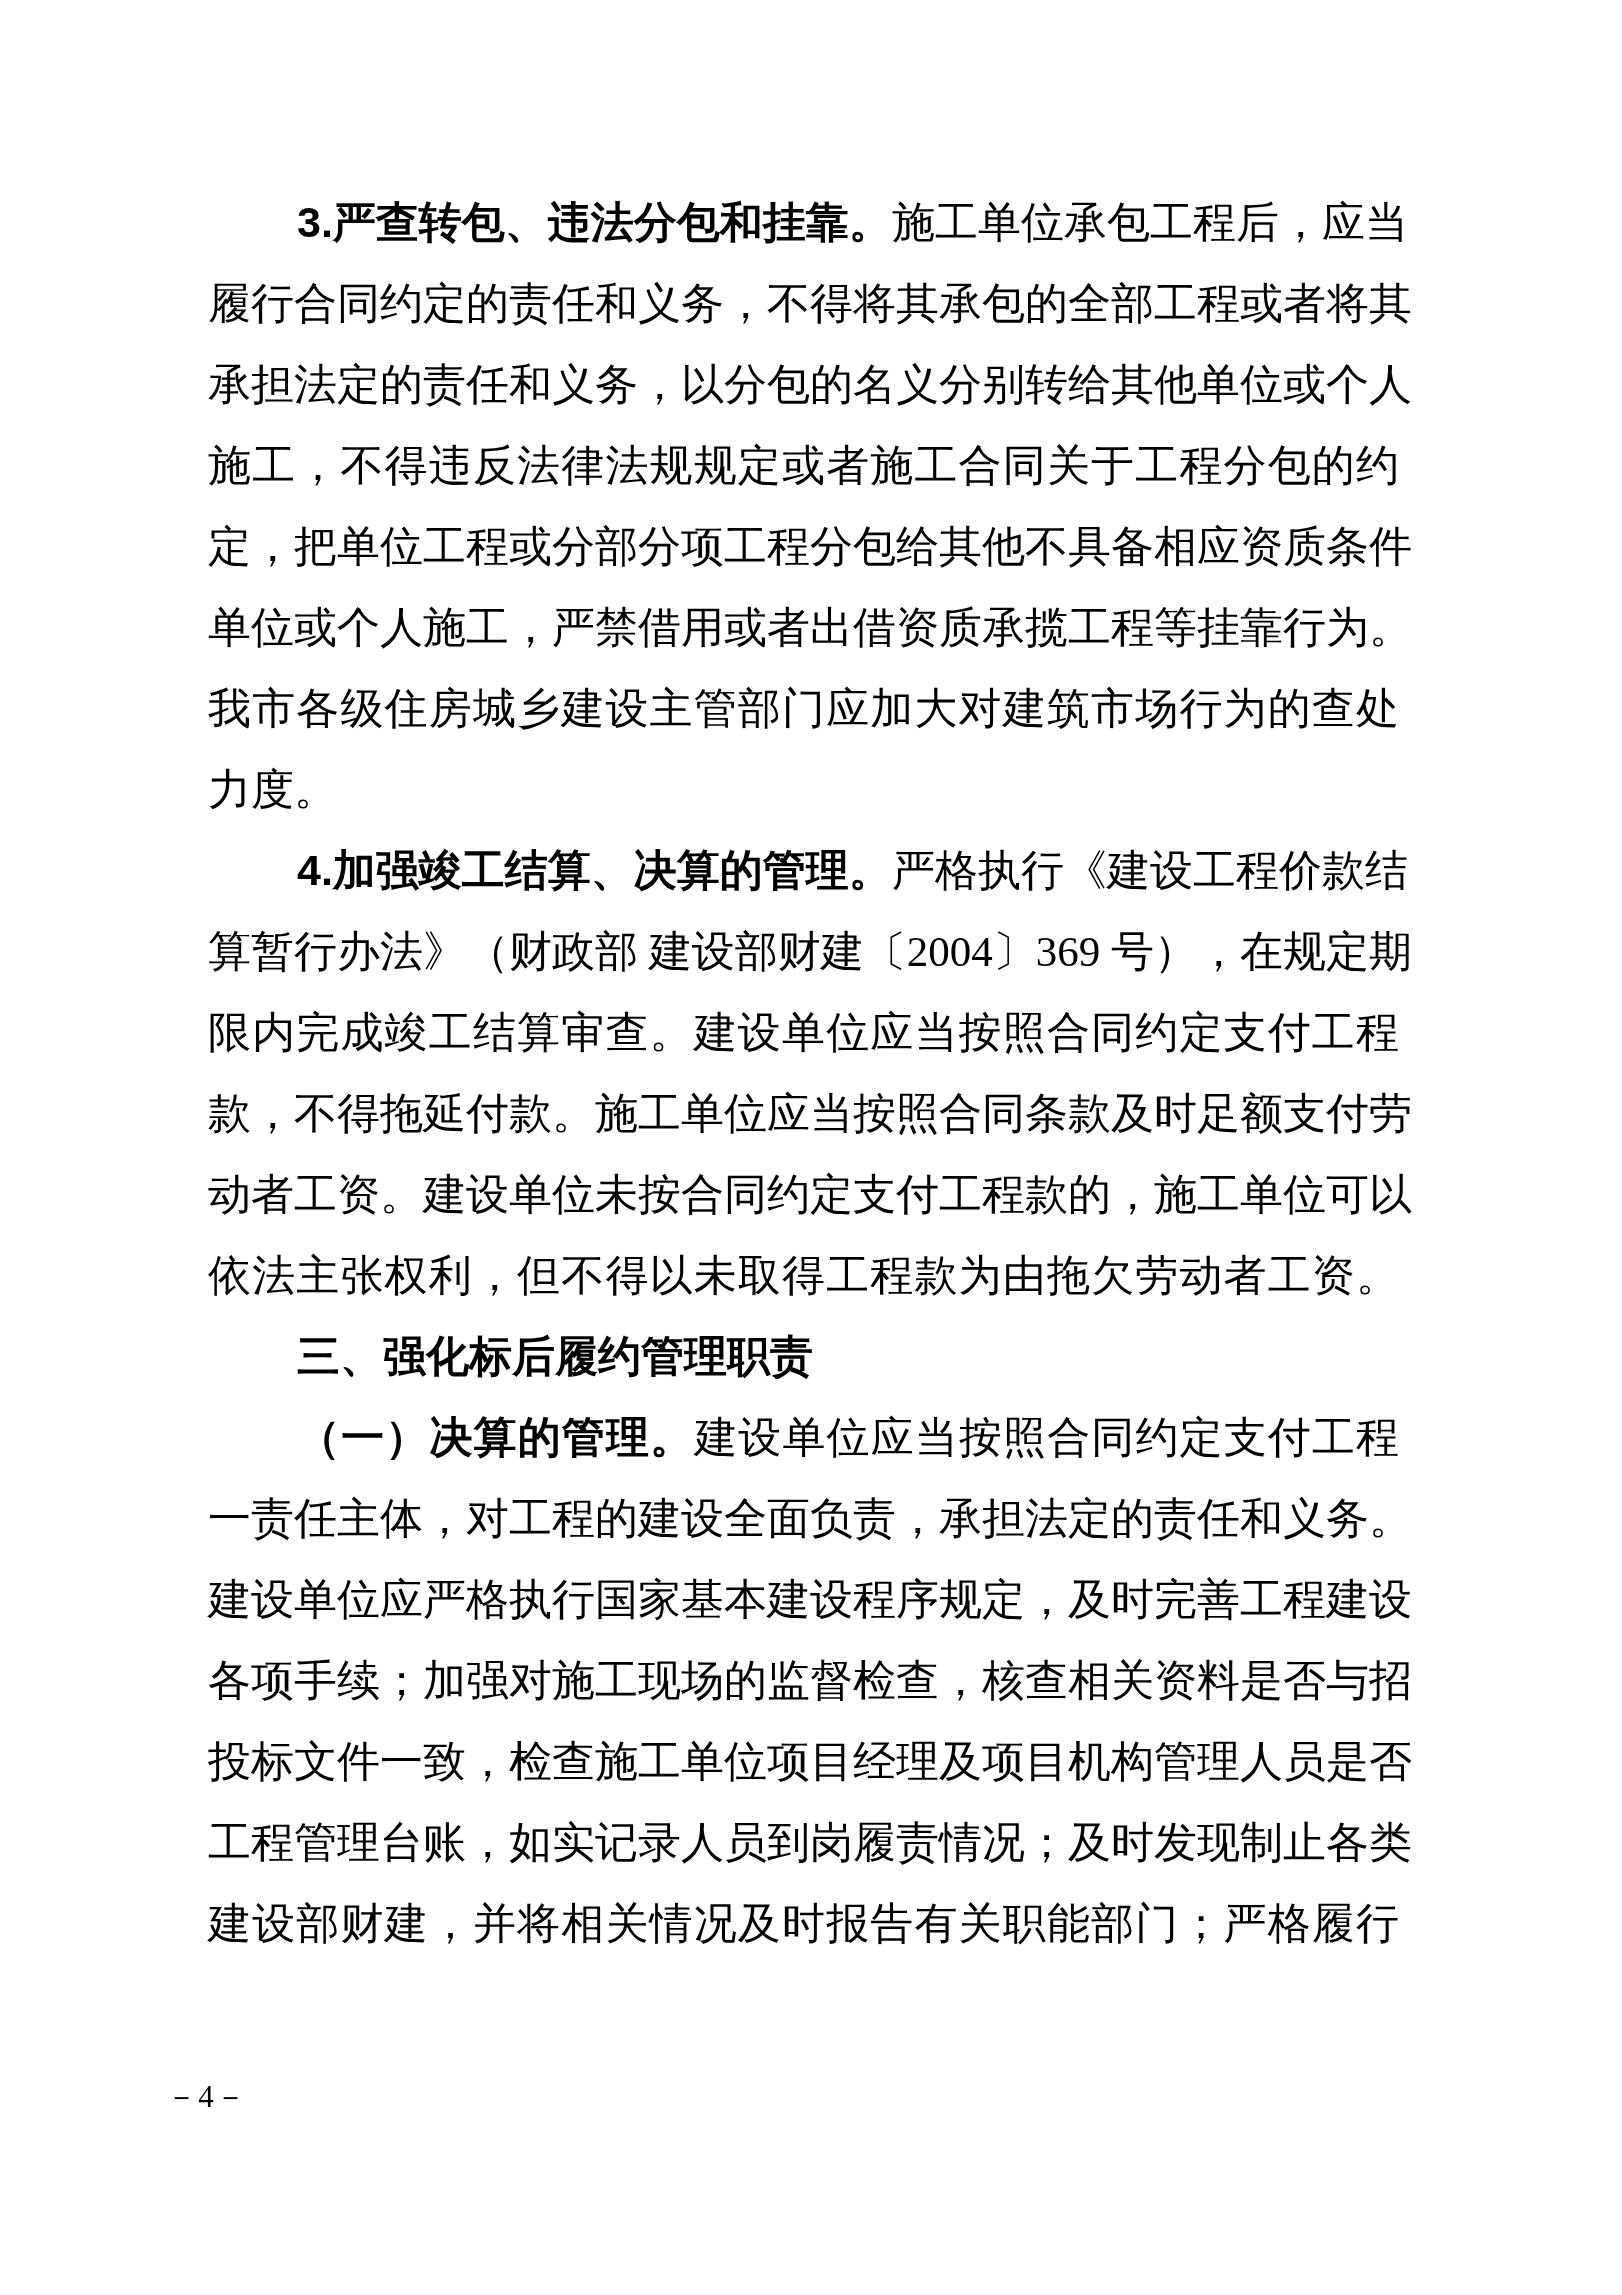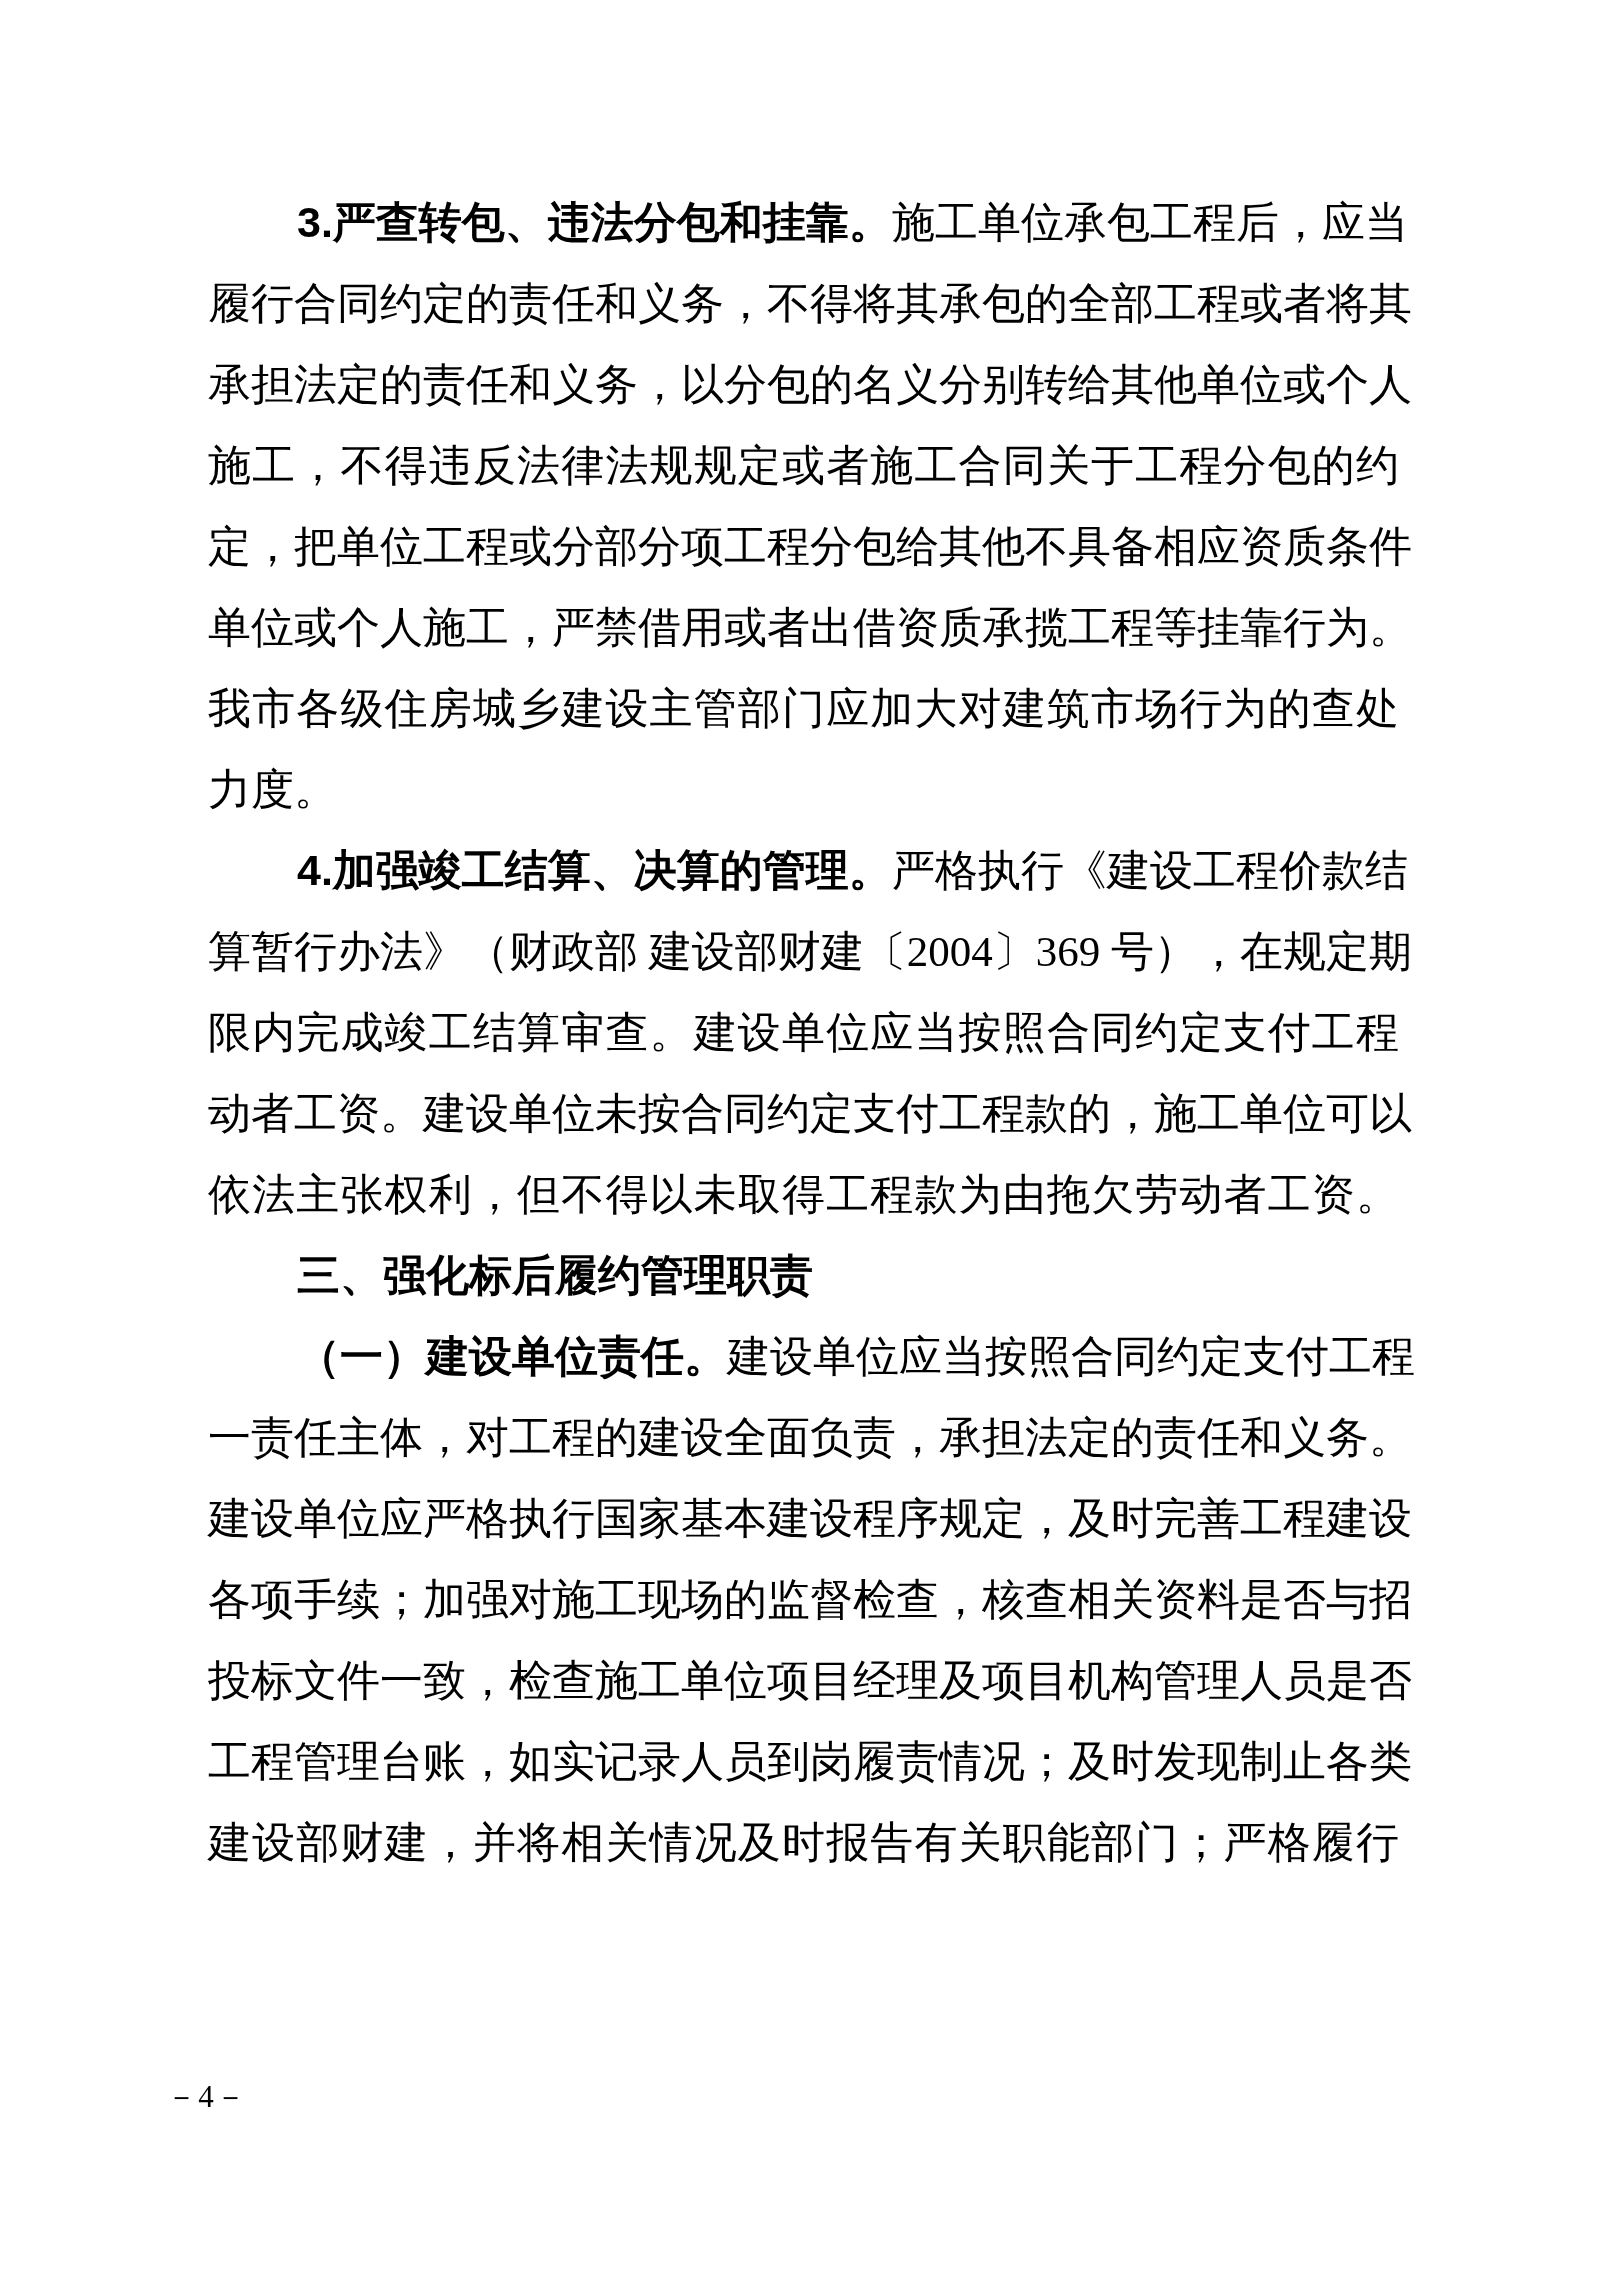--- a/index.html
+++ b/index.html
@@ -61,24 +61,25 @@
       <div class="line"><span>履行合同约定的责任和义务，不得将其承包的全部工程或者将其</span></div>
       <div class="line"><span>承担法定的责任和义务，以分包的名义分别转给其他单位或个人</span></div>
       <div class="line"><span>施工，不得违反法律法规规定或者施工合同关于工程分包的约</span></div>
       <div class="line"><span>定，把单位工程或分部分项工程分包给其他不具备相应资质条件</span></div>
       <div class="line"><span>单位或个人施工，严禁借用或者出借资质承揽工程等挂靠行为。</span></div>
       <div class="line"><span>我市各级住房城乡建设主管部门应加大对建筑市场行为的查处</span></div>
       <div class="line align-left"><span>力度。</span></div>
       <div class="line indent"><span class="run-bold">4.加强竣工结算、决算的管理。</span><span>严格执行《建设工程价款结</span></div>
       <div class="line"><span>算暂行办法》（财政部 建设部财建〔2004〕369 号），在规定期</span></div>
       <div class="line"><span>限内完成竣工结算审查。建设单位应当按照合同约定支付工程</span></div>
+      <div class="line"><span>款，不得拖延付款。施工单位应当按照合同条款及时足额支付劳</span></div>
       <div class="line"><span>动者工资。建设单位未按合同约定支付工程款的，施工单位可以</span></div>
       <div class="line"><span>依法主张权利，但不得以未取得工程款为由拖欠劳动者工资。</span></div>
       <div class="line indent align-left"><span class="run-bold">三、强化标后履约管理职责</span></div>
-      <div class="line indent"><span class="run-bold">（一）建设单位责任。</span><span>建设单位应当按照合同约定支付工程</span></div>
+      <div class="line indent"><span class="run-bold">（一）决算的管理。</span><span>建设单位应当按照合同约定支付工程</span></div>
       <div class="line"><span>一责任主体，对工程的建设全面负责，承担法定的责任和义务。</span></div>
       <div class="line"><span>建设单位应严格执行国家基本建设程序规定，及时完善工程建设</span></div>
       <div class="line"><span>各项手续；加强对施工现场的监督检查，核查相关资料是否与招</span></div>
       <div class="line"><span>投标文件一致，检查施工单位项目经理及项目机构管理人员是否</span></div>
       <div class="line"><span>工程管理台账，如实记录人员到岗履责情况；及时发现制止各类</span></div>
       <div class="line"><span>建设部财建，并将相关情况及时报告有关职能部门；严格履行</span></div>
     </div>
   <div class="footer">－4－</div>
 </div>
 

